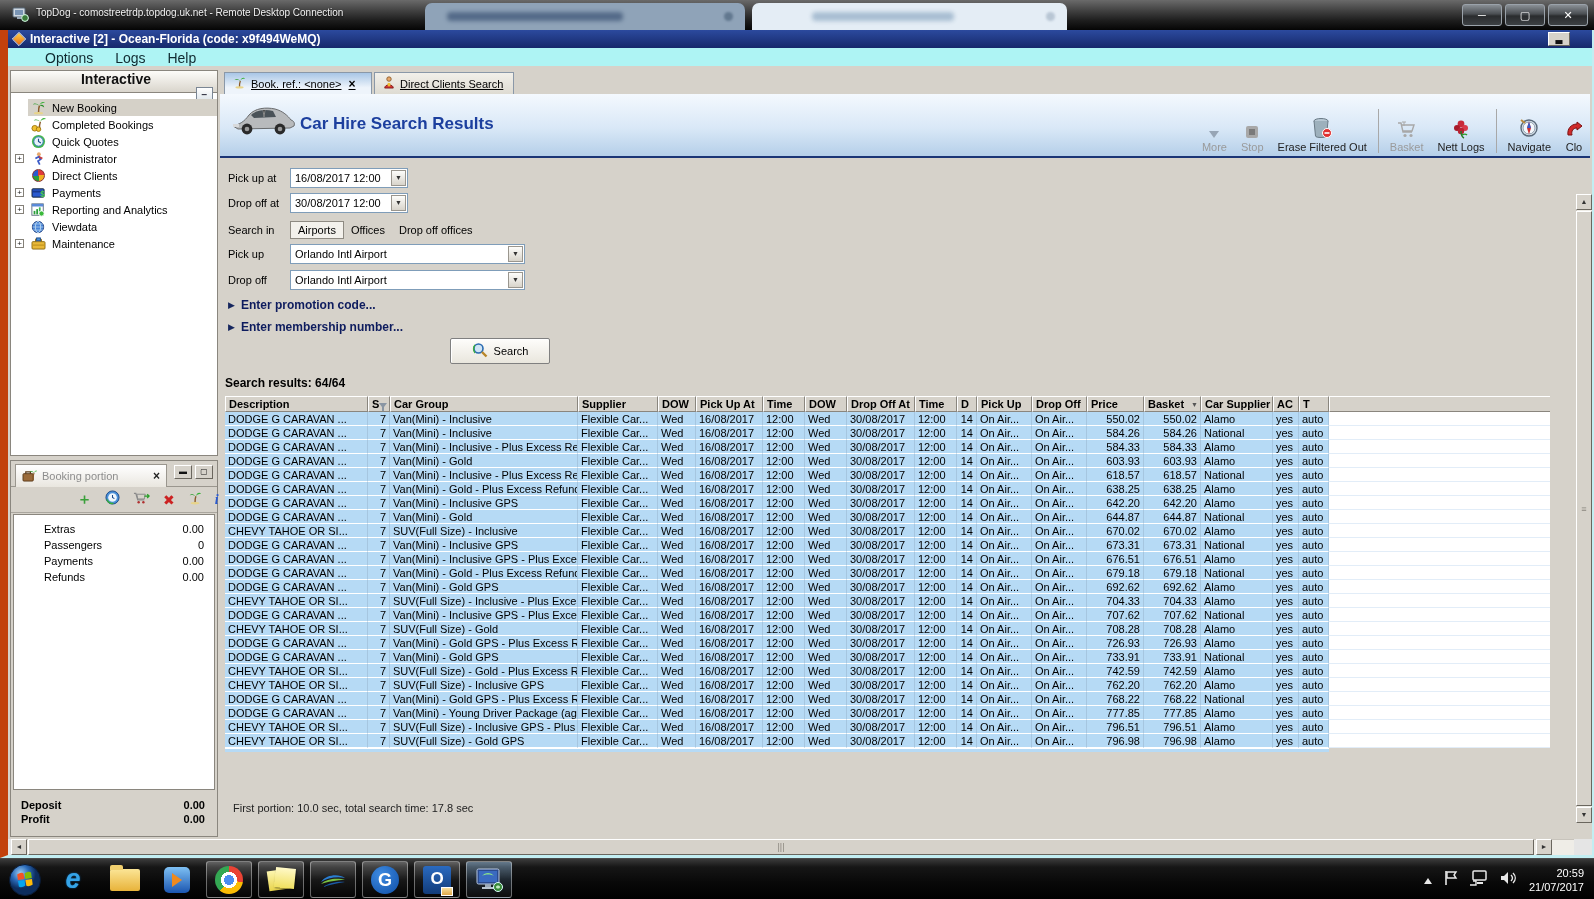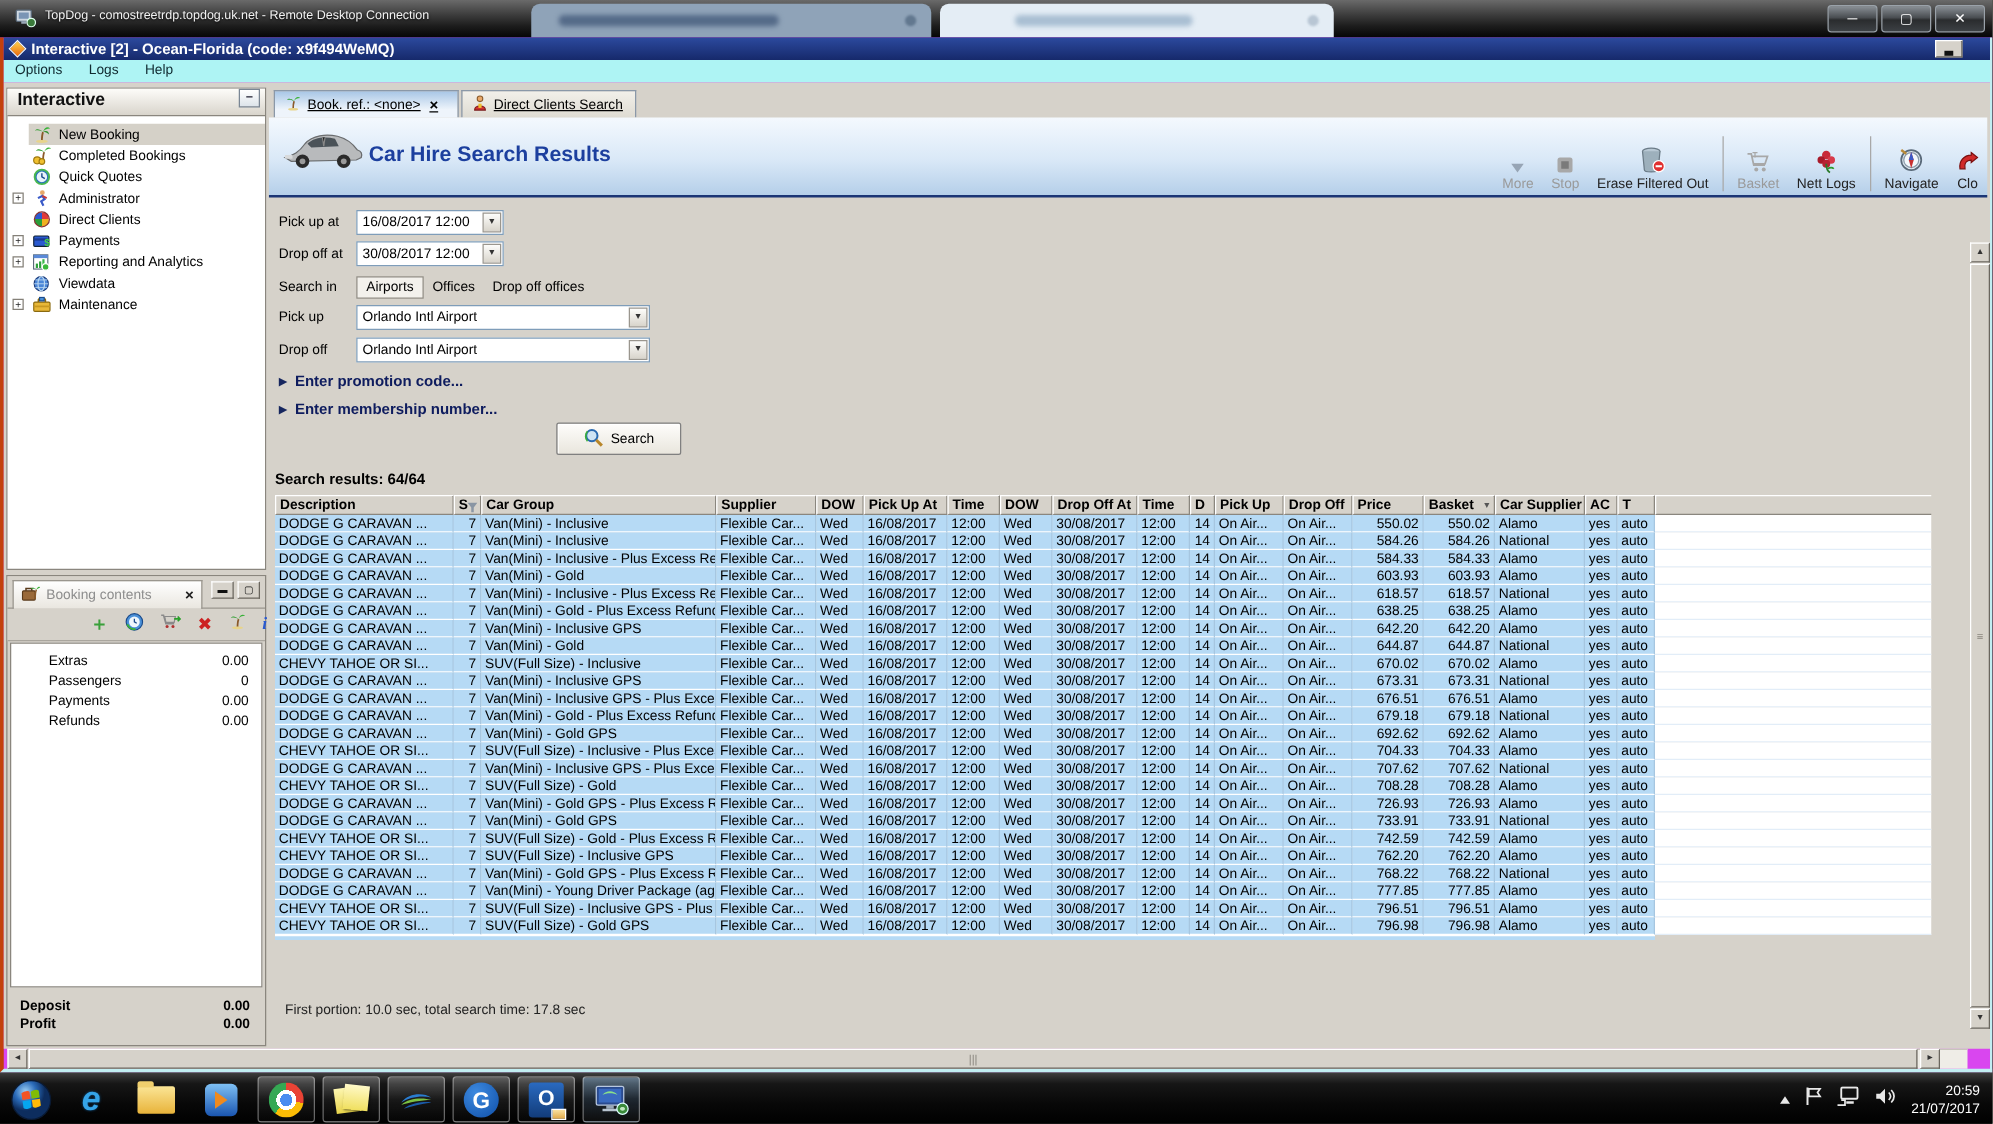--- a/index.html
+++ b/index.html
@@ -13,42 +13,42 @@
   .ghost-tab .blurbar { position:absolute; left:22px; top:9px; height:9px; width:55%; border-radius:4px; filter:blur(2px); }
   .ghost-x { position:absolute; right:12px; top:9px; width:9px; height:9px; border-radius:50%; filter:blur(1px); }
   .rdp-icon { position:absolute; left:12px; top:7px; }
   .rdp-title { position:absolute; left:36px; top:7px; font-size:10px; color:#f2f2f2; text-shadow:0 1px 2px #000; }
   .rdp-controls { position:absolute; right:6px; top:4px; display:flex; gap:3px; }
   .rdp-btn { width:40px; height:22px; border:1px solid #9aa2aa; border-radius:3px;
     background:linear-gradient(180deg,#8a9096 0%,#4a4e52 45%,#2a2c2e 55%,#3c4044 100%);
     color:#fff; font-size:11px; line-height:20px; text-align:center; }
 
   
-  .app-window { position:absolute; left:0; top:30px; width:1594px; height:828px; background:#d946ef;
-    border-left:3px solid #c2410c; border-right:2px solid #c2eef2; border-bottom:3px solid #c2eef2; }
+  .app-window { position:absolute; left:0; top:30px; width:1594px; height:828px; background:#e5e5e5;
+    border-left:8px solid #c2410c; border-right:2px solid #c2eef2; border-bottom:3px solid #c2eef2; }
   .app-titlebar { position:absolute; left:0; top:0; right:0; height:18px;
     background:linear-gradient(180deg,#2c4a9e,#16296b); color:#fff; font-size:12px; font-weight:bold; }
   .app-titlebar .t { position:absolute; left:22px; top:2px; }
   .app-icon { position:absolute; left:5px; top:3px; width:12px; height:12px;
     background:linear-gradient(135deg,#ffd24a,#e86a10); border:1px solid #fff; transform:rotate(45deg) scale(.85); }
   .app-min-box { position:absolute; right:22px; top:2px; width:22px; height:14px; background:#d6d2ca;
     border:1px solid #fff; border-right-color:#6a665e; border-bottom-color:#6a665e; color:#111;
     font-size:9px; line-height:12px; text-align:center; font-weight:bold; }
-  .menubar { position:absolute; left:0; top:18px; right:0; height:18px; background:#aef4f4; font-size:11px; color:#102a30; }
+  .menubar { position:absolute; left:0; top:18px; right:0; height:18px; background:#aef4f4; font-size:14px; color:#102a30;padding-left:28px; }
   .menu-item { display:inline-block; padding:2px 9px; }
 
   
   .workspace { position:absolute; left:0; top:36px; right:0; bottom:16px; background:#d6d2ca; overflow:hidden; }
 
   
   .sidebar { position:absolute; left:0; top:0; width:212px; bottom:0; }
   .panel { position:absolute; left:2px; right:2px; border:1px solid #8a867e; background:#fff; }
   .interactive-panel { top:4px; height:386px; }
   .panel-header { height:22px; background:linear-gradient(180deg,#fdfcf9,#d9d5cc); border-bottom:1px solid #8a867e;
-    display:flex; align-items:flex-start; padding:0 4px 0 8px; font-size:14px; font-weight:bold; color:#111; }
+    display:flex; align-items:center; padding:0 4px 0 8px; font-size:14px; font-weight:bold; color:#111;flex-direction:column; }
   .collapse-btn { margin-left:auto; width:17px; height:15px; border:1px solid #7a8694; background:linear-gradient(#fff,#dde4ea);
     font-size:10px; line-height:13px; text-align:center; color:#334; }
   .tree { padding-top:6px; }
   .tree-row { height:17px; display:flex; align-items:center; font-size:11px; color:#000; }
   .expander { width:17px; display:flex; justify-content:center; align-items:center; }
   .exp-box { width:9px; height:9px; border:1px solid #848078; background:#fff; font-size:8px; line-height:7px; text-align:center; color:#222; }
   .row-body { flex:1; display:flex; align-items:center; height:17px; }
   .tree-row.selected .row-body { background:#d5d1c8; }
   .t-icon { width:20px; display:flex; justify-content:center; }
   .t-label { padding:0 4px; white-space:nowrap; }
@@ -355,21 +355,21 @@
         <div class="panel booking-panel">
           <div class="bk-tabbar">
             <div class="bk-tab">
               <span><svg width="15" height="13" viewBox="0 0 16 14">
                     <rect x="1" y="5" width="11" height="8" rx="1" fill="#9a6a3a" stroke="#5a3a1a"></rect>
                     <path d="M4 5 L4 3 L9 3 L9 5" fill="none" stroke="#5a3a1a" stroke-width="1.3"></path>
                     <path d="M12 12 C12 8 12 6 13 4" stroke="#8a5a2a" stroke-width="1.2" fill="none"></path>
                     <path d="M13 4 C11 2 9 2 8 3.5 C10 3 12 3 13 4 Z" fill="#2e9e2e"></path>
                     <path d="M13 4 C14 1 16 1 16 2.5 C15 2.5 14 3 13 4 Z" fill="#35b135"></path>
                   </svg></span>
-              <span>Booking contents</span>
+              <span>Booking portion</span>
               <span class="x">×</span>
             </div>
             <div class="bk-winbtns">
               <span class="bk-winbtn">▬</span>
               <span class="bk-winbtn">▢</span>
             </div>
           </div>
           <div class="bk-toolbar">
             <span style="color:#3aa03a;font-weight:bold;font-size:15px;">＋</span>
             <span><svg width="15" height="15" viewBox="0 0 16 16">

